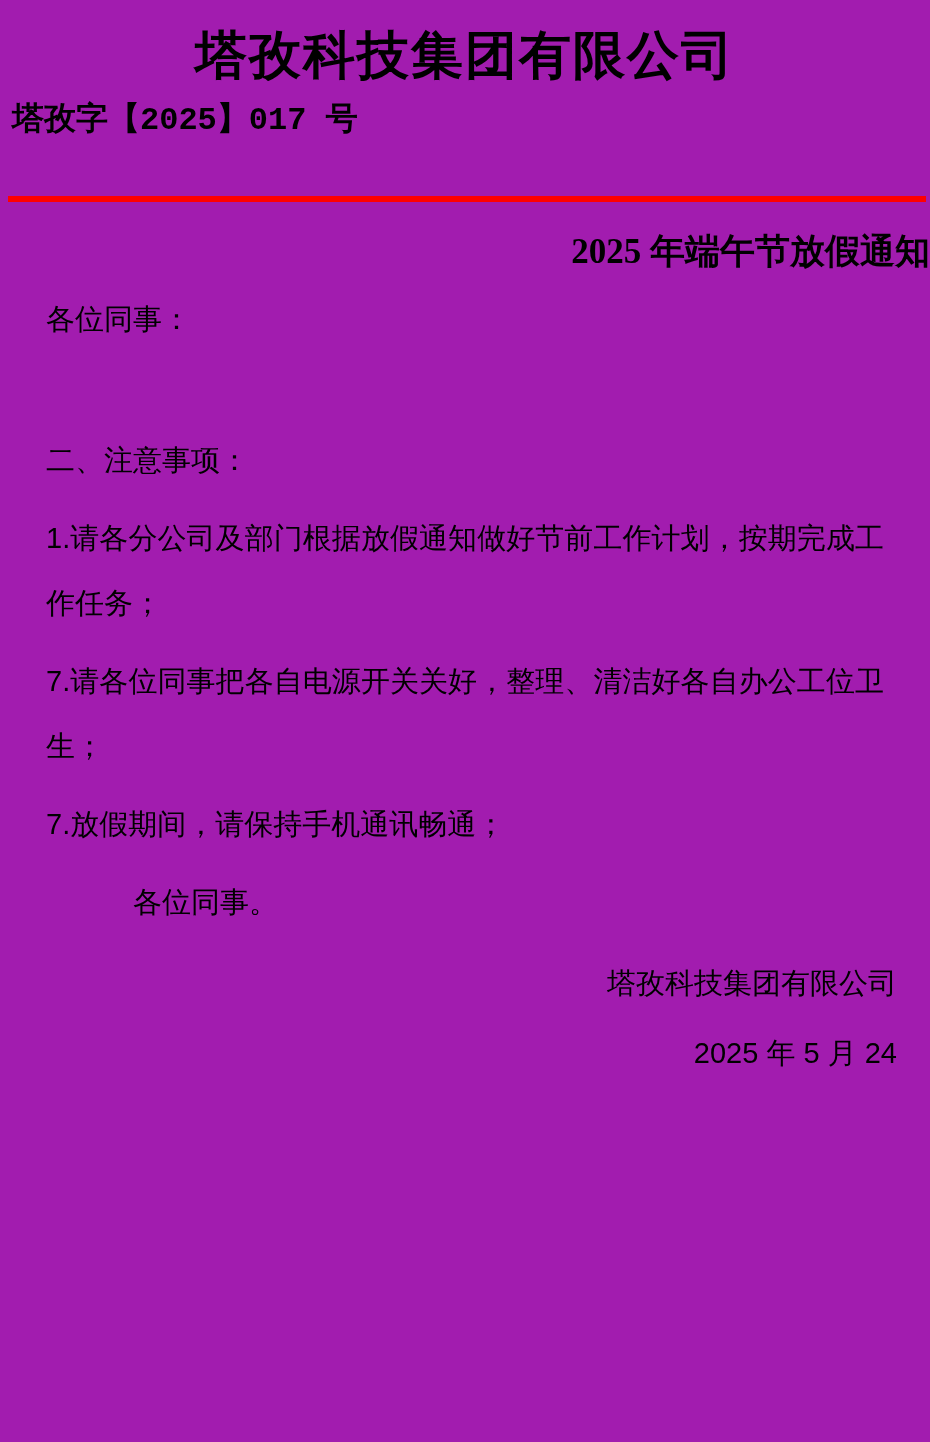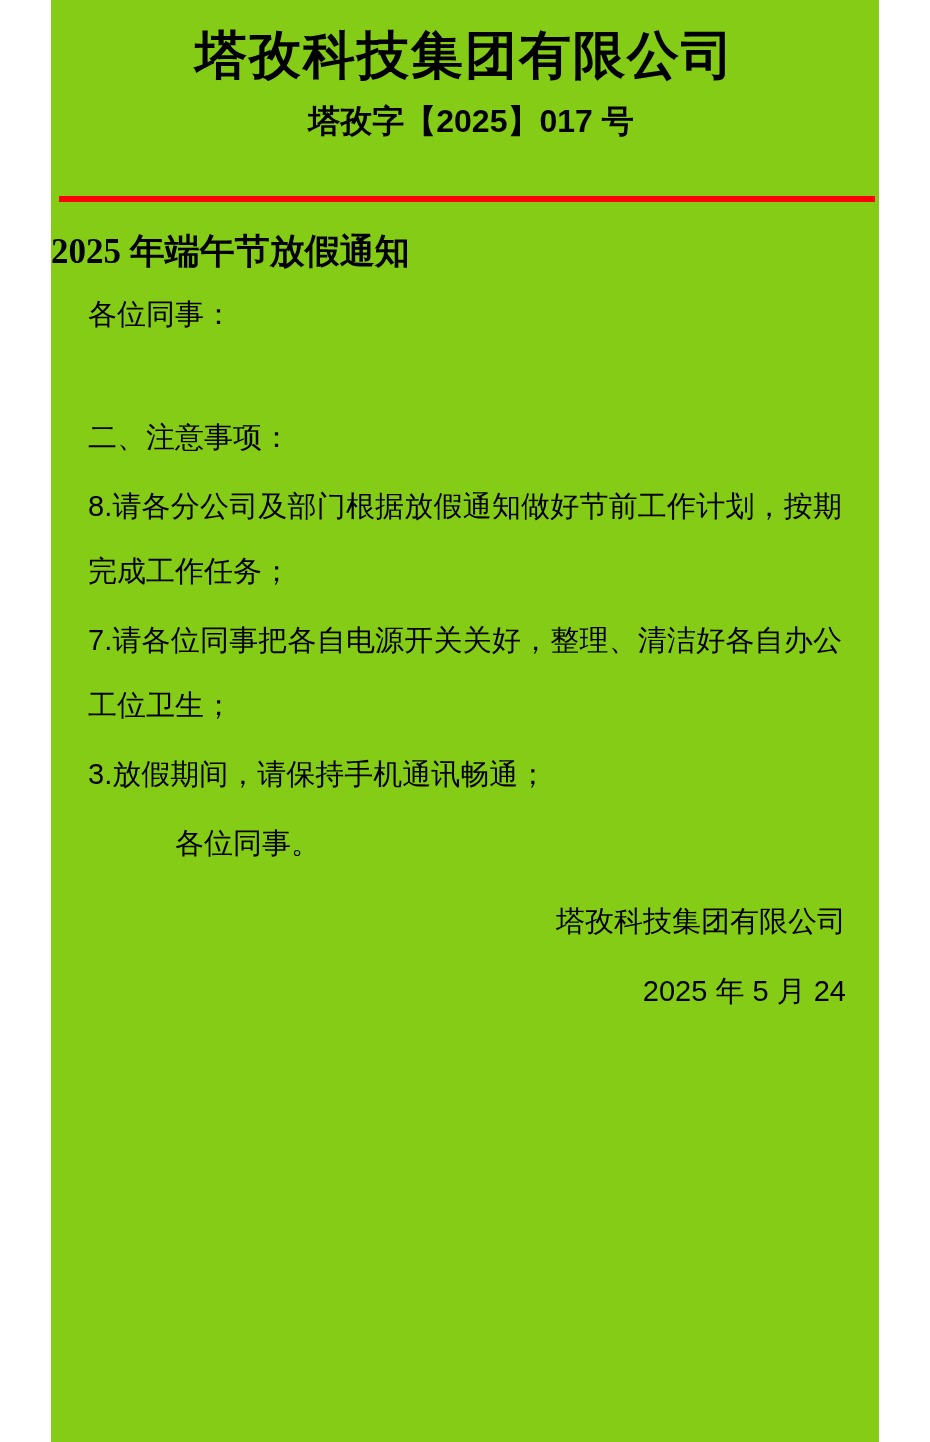--- a/index.html
+++ b/index.html
@@ -2,66 +2,66 @@
 <html><head>
 <meta charset="utf-8">
 <style>
   html, body {
     margin: 0;
     padding: 0;
     background: #ffffff;
   }
   .page {
     position: relative;
-    width: 828px;
+    width: 930px;
     height: 1442px;
     margin: 0 auto;
-    background: #84cc16;
+    background: #a21caf;
     color: #000000;
     overflow: hidden;
     font-family: "Liberation Sans", "DejaVu Sans", sans-serif;
   }
   .company-name {
     margin: 25px 0 0 0;
     text-align: center;
     font-family: "Liberation Serif", "DejaVu Serif", serif;
     font-size: 52px;
     font-weight: 700;
     line-height: 62px;
     letter-spacing: 2px;
   }
   .doc-number {
     margin: 14px 0 0 12px;
-    text-align: center;
-    font-family: Liberation Sans, sans-serif;
+    text-align: left;
+    font-family: Liberation Mono, monospace;
     font-size: 32px;
     font-weight: 700;
     line-height: 40px;
   }
   .red-divider {
     margin: 55px 4px 0 8px;
     height: 6px;
     background: #ff0000;
   }
   .notice-title {
     margin: 28px 0 0 0;
-    text-align: left;
+    text-align: right;
     font-family: "Liberation Serif", "DejaVu Serif", serif;
     font-size: 35px;
     font-weight: 700;
     line-height: 44px;
   }
   .body-text {
     margin: 8px 33px 0 33px;
     font-size: 29px;
     line-height: 65px;
     text-align: justify;
   }
   .body-text p {
-    margin: 4px;
+    margin: 13px;
     padding: 0;
   }
   .indent-2 {
     text-indent: 2em;
   }
   .indent-3 {
     text-indent: 3em;
   }
   .para-spacer {
     height: 50px;
@@ -92,25 +92,25 @@
 
     <p>各位同事：</p>
 
 
 
 
     <div class="para-spacer"></div>
 
     <p>二、注意事项：</p>
 
-    <p>8.请各分公司及部门根据放假通知做好节前工作计划，按期完成工作任务；</p>
+    <p>1.请各分公司及部门根据放假通知做好节前工作计划，按期完成工作任务；</p>
 
     <p>7.请各位同事把各自电源开关关好，整理、清洁好各自办公工位卫生；</p>
 
-    <p>3.放假期间，请保持手机通讯畅通；</p>
+    <p>7.放假期间，请保持手机通讯畅通；</p>
 
 
     <p class="indent-3">各位同事。</p>
 
     <div class="signature-block">
       <p>塔孜科技集团有限公司</p>
       <p>2025 年 5 月 24</p>
     </div>
 
   </div>

